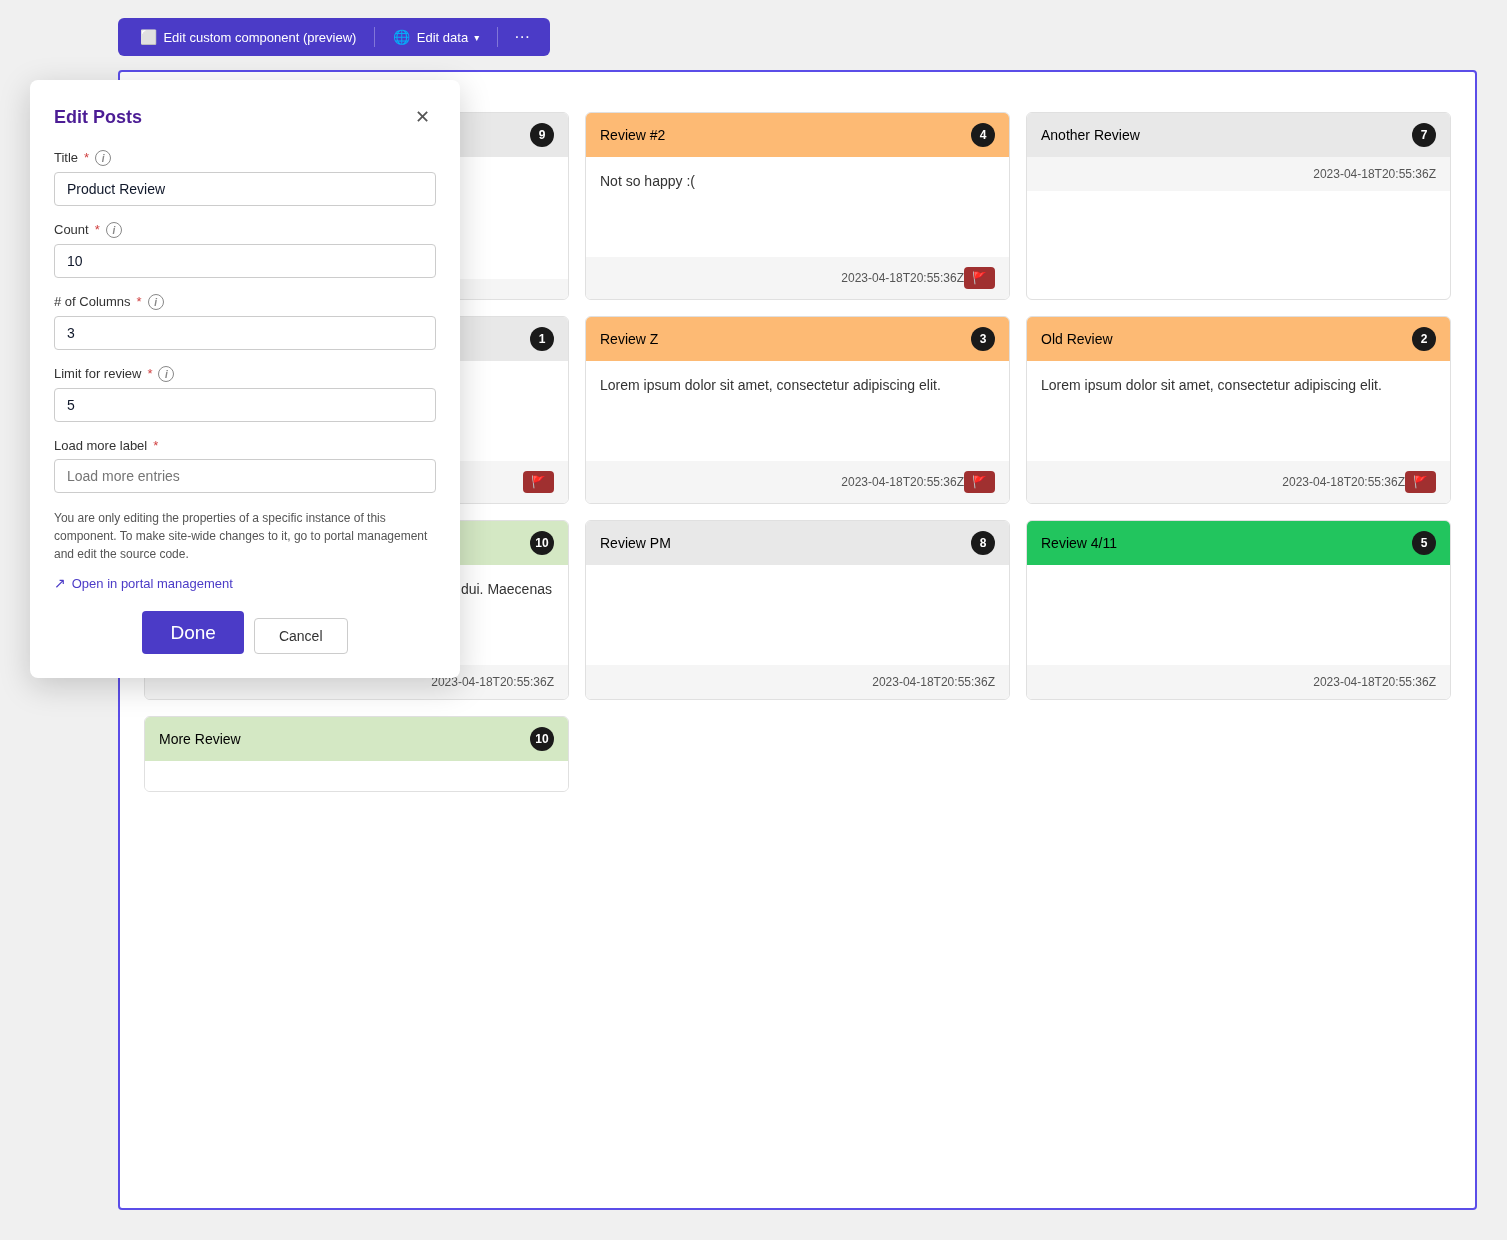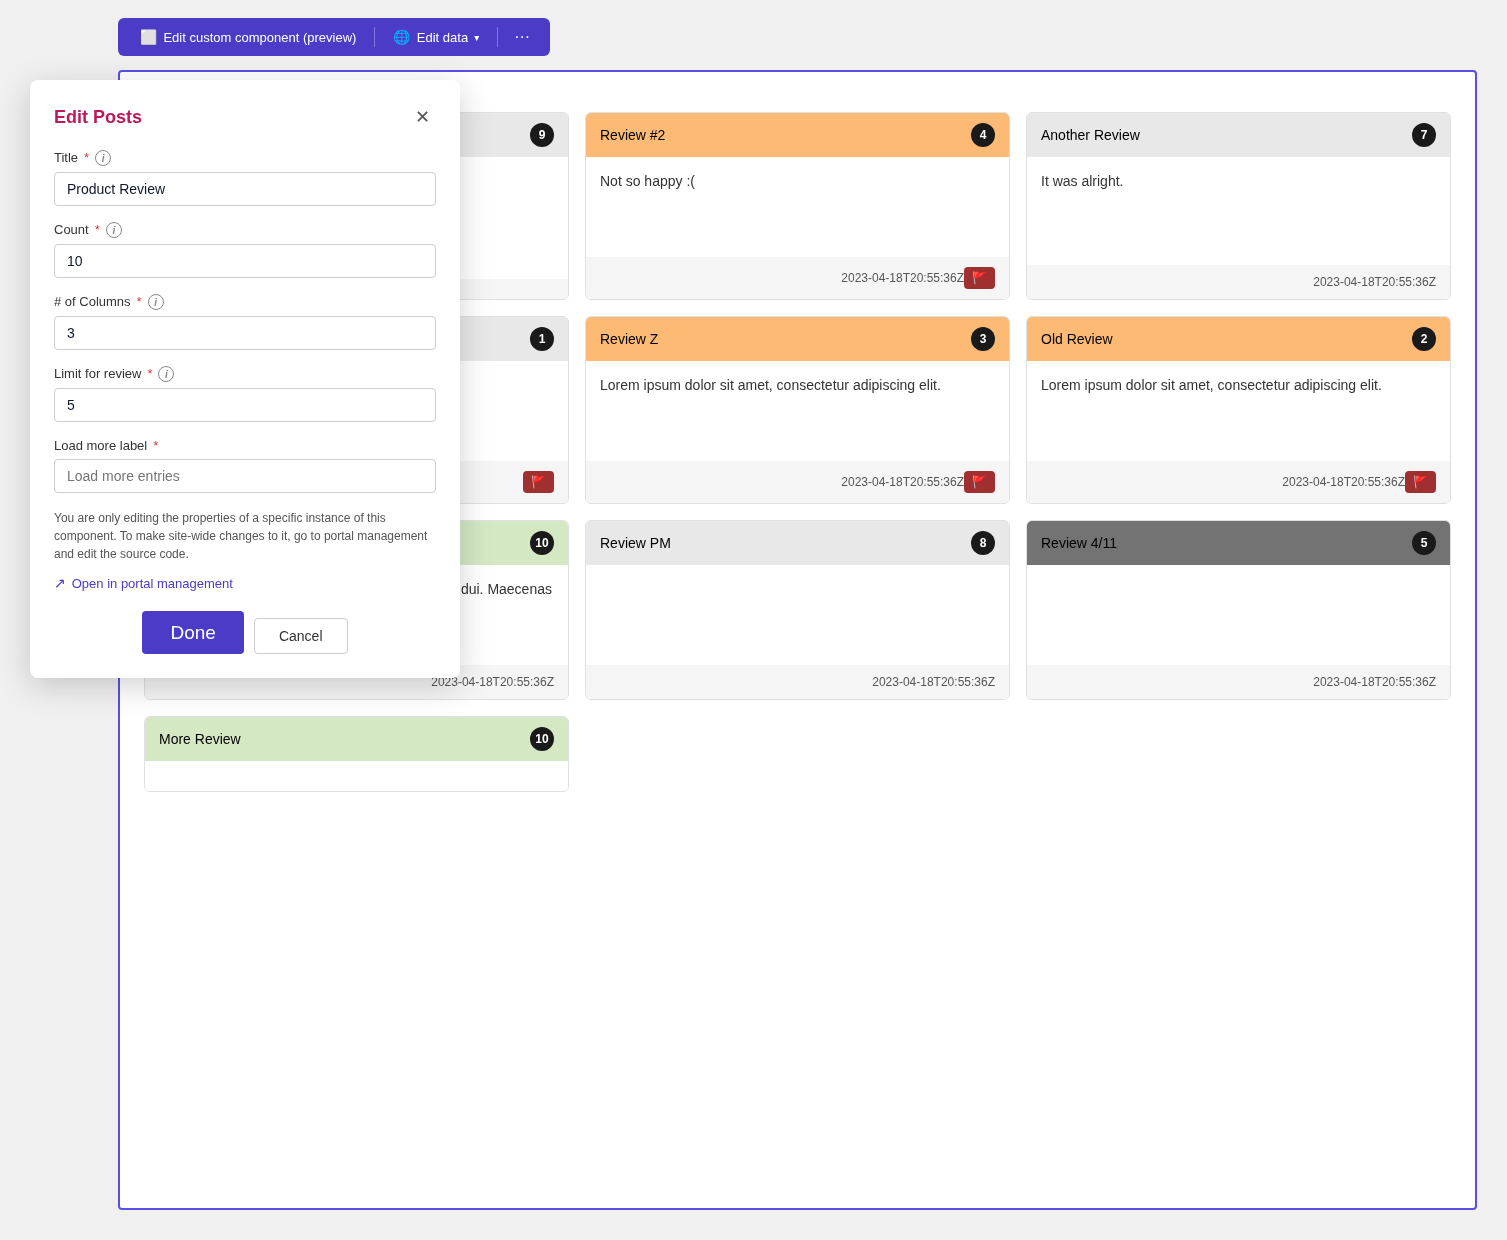--- a/index.html
+++ b/index.html
@@ -129,21 +129,21 @@
       padding: 4px 8px;
       cursor: pointer;
       color: white;
       font-size: 12px;
     }
 
     
     .card-pink .card-header { background: #fdba74; }
     .card-gray .card-header { background: #e8e8e8; }
     .card-green .card-header { background: #d4e8c4; }
-    .card-yellow .card-header { background: #737373; }
+    .card-yellow .card-header { background: #22c55e; }
 
     
     .modal-overlay {
       position: absolute;
       top: 80px;
       left: 30px;
       z-index: 200;
     }
 
     .modal {
@@ -157,21 +157,21 @@
     .modal-header {
       display: flex;
       align-items: center;
       justify-content: space-between;
       margin-bottom: 20px;
     }
 
     .modal-title {
       font-size: 18px;
       font-weight: 600;
-      color: #be185d;
+      color: #4c1d95;
     }
 
     .modal-close {
       cursor: pointer;
       color: #555;
       font-size: 18px;
       background: none;
       border: none;
       padding: 2px 6px;
       border-radius: 4px;
@@ -310,21 +310,20 @@
         <span>2023-04-18T20:55:36Z</span>
         <button class="flag-btn">🚩</button>
       </div>
     </div>
 
     <div class="card card-gray">
       <div class="card-header">
         <span>Another Review</span>
         <span class="badge">7</span>
       </div>
-      <div class="card-body">It was alright.</div>
       <div class="card-footer">
         <span>2023-04-18T20:55:36Z</span>
       </div>
     </div>
 
     <div class="card card-gray col-partial">
       <div class="card-header">
         <span style="color:#555;"></span>
         <span class="badge">1</span>
       </div>

